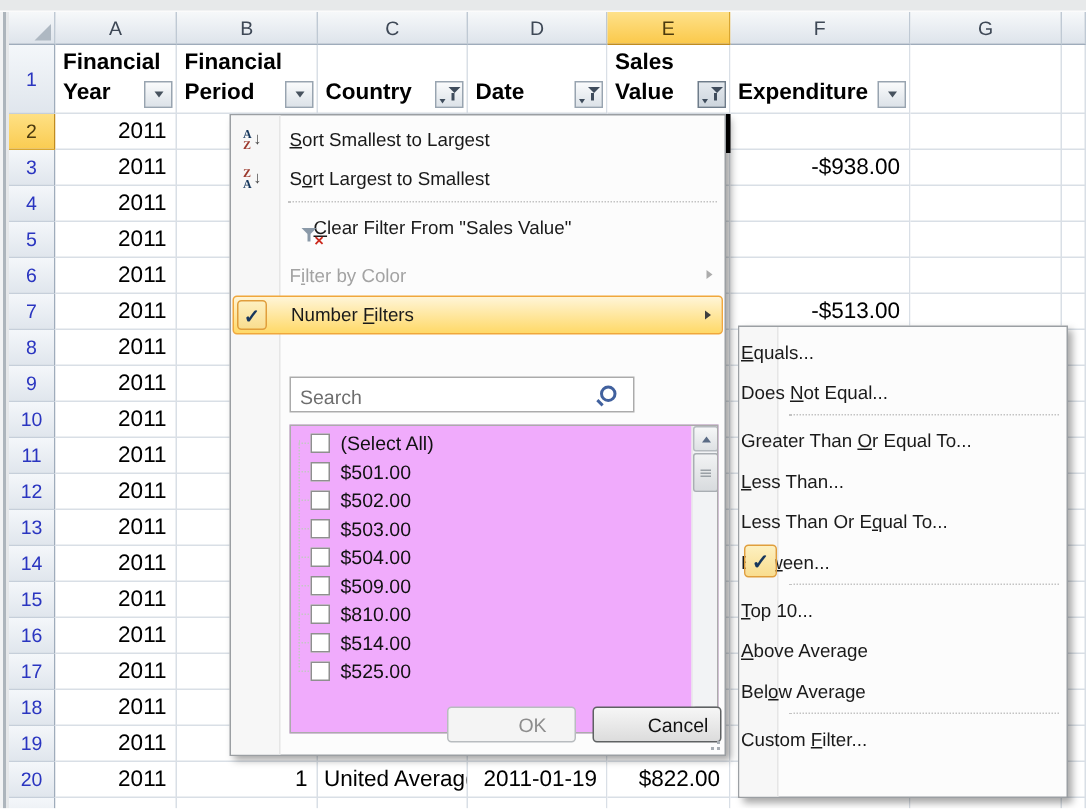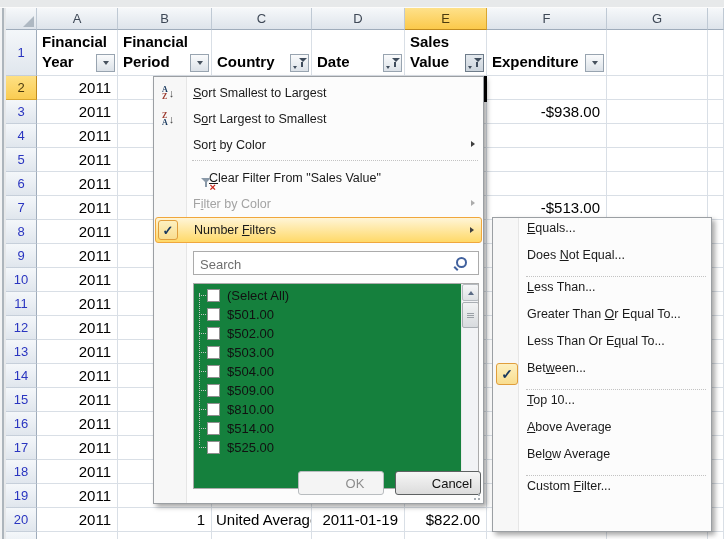--- a/index.html
+++ b/index.html
@@ -49,48 +49,48 @@
   .row21 .gut,.row21 .c{height:24px;}
   
   .active-bar{position:absolute;left:484px;top:76px;width:3px;height:26px;background:#000;z-index:5;}
   
   .panel{position:absolute;box-sizing:border-box;background:#FCFCFC;border:1px solid #9B9FA3;box-shadow:3px 3px 5px rgba(0,0,0,.35);}
   .dd{left:153px;top:76px;width:331px;height:428px;z-index:20;}
   .dd-gutter{position:absolute;left:0;top:0;bottom:0;width:32px;background:#F7F7F7;border-right:1px solid #E6E6E6;}
   .dd-items{position:absolute;left:1px;right:1px;top:3px;}
   .mi{position:relative;height:26px;display:flex;align-items:center;padding-left:38px;box-sizing:border-box;
       font-size:12.5px;color:#1A1A1A;white-space:nowrap;}
-  .mi.disabled{color:#A3A3A3;}
+  .mi.disabled{color:#A3A3A3;margin-top:6px;}
   .mi.hl{background:linear-gradient(#FFF5D7,#FFD968);border:1px solid #F0A73C;border-radius:3px;height:26px;}
   .msep{height:5px;position:relative;}
   .msep .line{border-top:1px dotted #C3C3C3;margin:2px 4px 0 37px;}
   .subarr{position:absolute;right:7px;top:9px;width:0;height:0;border-top:3.5px solid transparent;border-bottom:3.5px solid transparent;border-left:4px solid #3F3F3F;}
   .subarr.gray{border-left-color:#ACACAC;}
   u{text-decoration:underline;}
   
   .ic{position:absolute;left:7px;top:50%;transform:translateY(-50%);}
   .sic{display:flex;align-items:center;gap:1px;}
   .sletters{display:flex;flex-direction:column;font-weight:bold;font-size:8px;line-height:7px;font-family:"Liberation Serif",serif;}
   .la{color:#17375D}.lz{color:#9C3A2E}
   .sarr{font-size:11px;color:#444;line-height:14px;}
   .cfi{position:relative;width:16px;height:14px;}
   .cf-tri{position:absolute;left:1px;top:1px;width:0;height:0;border-left:5px solid transparent;border-right:5px solid transparent;border-top:5px solid #8A99A8;}
   .cf-stem{position:absolute;left:5px;top:5px;width:2px;height:5px;background:#8A99A8;}
   .cf-x{position:absolute;right:0;bottom:-2px;color:#CC2A1E;font-weight:bold;font-size:11px;line-height:11px;}
   .chkbox{position:absolute;left:3px;top:2px;width:20px;height:20px;box-sizing:border-box;border:1px solid #E09E3C;border-radius:3px;
           background:linear-gradient(#FDF0C0,#F9DD8F);display:flex;align-items:center;justify-content:center;
           color:#17365D;font-weight:bold;font-size:13px;}
   
-  .search{position:absolute;left:39px;top:174px;width:286px;height:24px;box-sizing:border-box;background:#fff;border:1px solid #ABABAB;}
+  .search{position:absolute;left:39px;top:174px;width:230px;height:24px;box-sizing:border-box;background:#fff;border:1px solid #ABABAB;}
   .search input{position:absolute;left:4px;top:2px;width:250px;height:18px;border:none;outline:none;font-size:13px;color:#333;font-family:"Liberation Sans",sans-serif;background:transparent;}
   .search input::placeholder{color:#6E6E6E;opacity:1;}
   .mag{position:absolute;right:11px;top:5px;width:7px;height:7px;border:2px solid #41619E;border-radius:50%;}
   .mag::after{content:'';position:absolute;width:2px;height:5px;background:#41619E;transform:rotate(-45deg);left:-3px;top:7px;}
   
-  .listbox{position:absolute;left:39px;top:206px;width:286px;height:206px;box-sizing:border-box;background:#15803d;border:1px solid #ABABAB;overflow:hidden;}
+  .listbox{position:absolute;left:39px;top:206px;width:286px;height:206px;box-sizing:border-box;background:#f0abfc;border:1px solid #ABABAB;overflow:hidden;}
   .rail{position:absolute;left:5px;top:9px;height:152px;border-left:1px dotted #C6C6C6;}
   .vlist{position:absolute;left:0;top:2px;right:17px;}
   .vitem{height:19px;display:flex;align-items:center;padding-left:5px;font-size:13px;color:#111;}
   .conn{width:7px;border-top:1px dotted #C6C6C6;margin-right:1px;}
   .cb{width:13px;height:13px;box-sizing:border-box;border:1px solid #8F8F8F;background:#fff;margin-right:7px;flex:none;}
   
   .sbar{position:absolute;right:0;top:0;bottom:0;width:17px;background:#F2F3F5;border-left:1px solid #EAEAEA;box-sizing:border-box;}
   .sbtn{position:absolute;left:0;width:17px;height:17px;box-sizing:border-box;background:linear-gradient(#F6F7F8,#DEE1E4);border:1px solid #B5BABF;border-radius:2px;display:flex;align-items:center;justify-content:center;}
   .sbtn.up{top:0;}.sbtn.down{bottom:0;}
   .tri-up{width:0;height:0;border-left:3.5px solid transparent;border-right:3.5px solid transparent;border-bottom:4px solid #5A6B85;}
@@ -101,21 +101,21 @@
   .btn{position:absolute;top:394px;width:86px;height:24px;box-sizing:border-box;border-radius:3px;font-size:13px;display:flex;align-items:center;justify-content:center;padding-left:28px;}
   .btn.ok{left:144px;background:#F4F4F4;border:1px solid #B8BCBF;color:#8D8D8D;}
   .btn.cancel{left:241px;background:linear-gradient(#F6F6F6,#DCDCDC);border:1px solid #5E6162;color:#111;}
   .grip{position:absolute;right:3px;bottom:3px;width:12px;height:8px;}
   .gdot{position:absolute;width:2px;height:2px;background:#A8AEB4;}
   .gd1{right:0;bottom:0}.gd2{right:4px;bottom:0}.gd3{right:0;bottom:4px}
   
   .sub{left:492px;top:217px;width:220px;height:315px;z-index:21;}
   .sub-gutter{position:absolute;left:0;top:0;bottom:0;width:25px;background:#F7F7F7;border-right:1px solid #E6E6E6;}
   .sub-items{position:absolute;left:1px;right:1px;top:3px;}
-  .si{position:relative;height:27px;display:flex;padding-left:33px;box-sizing:border-box;font-size:12.5px;color:#1A1A1A;white-space:nowrap;}
+  .si{position:relative;height:27px;display:flex;align-items:center;box-sizing:border-box;font-size:12.5px;color:#1A1A1A;white-space:nowrap;}
   .ssep{height:4px;position:relative;}
   .ssep .line{border-top:1px dotted #C3C3C3;margin:1px 4px 0 32px;}
   .chk2{position:absolute;left:2px;top:2px;width:22px;height:22px;box-sizing:border-box;border:1px solid #E09E3C;border-radius:3px;
         background:linear-gradient(#FDF0C0,#F9DD8F);display:flex;align-items:center;justify-content:center;color:#17365D;font-weight:bold;font-size:14px;}
 </style>
 </head>
 <body>
 
 <div class="screen">
 
@@ -454,24 +454,20 @@
       <div class="mi">
         <span class="ic sic">
           <span class="sletters">
               <span class="lz">Z</span>
               <span class="la">A</span>
             </span>
           <span class="sarr">↓</span>
         </span>
         <span>S<u>o</u>rt Largest to Smallest</span>
       </div>
-      <div class="mi">
-        <span>Sor<u>t</u> by Color</span>
-        <span class="subarr"></span>
-      </div>
       <div class="msep">
           <div class="line"></div>
         </div>
       <div class="mi">
         <span class="ic cfi">
           <span class="cf-tri"></span>
             <span class="cf-stem"></span>
             <b class="cf-x">×</b>
         </span>
         <span><u>C</u>lear Filter From "Sales Value"</span>
@@ -581,24 +577,24 @@
       <div class="si">
           <span><u>E</u>quals...</span>
         </div>
       <div class="si">
           <span>Does <u>N</u>ot Equal...</span>
         </div>
       <div class="ssep">
           <div class="line"></div>
         </div>
       <div class="si">
+          <span>Greater Than <u>O</u>r Equal To...</span>
+        </div>
+      <div class="si">
           <span><u>L</u>ess Than...</span>
-        </div>
-      <div class="si">
-          <span>Greater Than <u>O</u>r Equal To...</span>
         </div>
       <div class="si">
           <span>Less Than Or E<u>q</u>ual To...</span>
         </div>
       <div class="si">
         <span class="chk2">✓</span>
         <span>Bet<u>w</u>een...</span>
       </div>
       <div class="ssep">
           <div class="line"></div>

